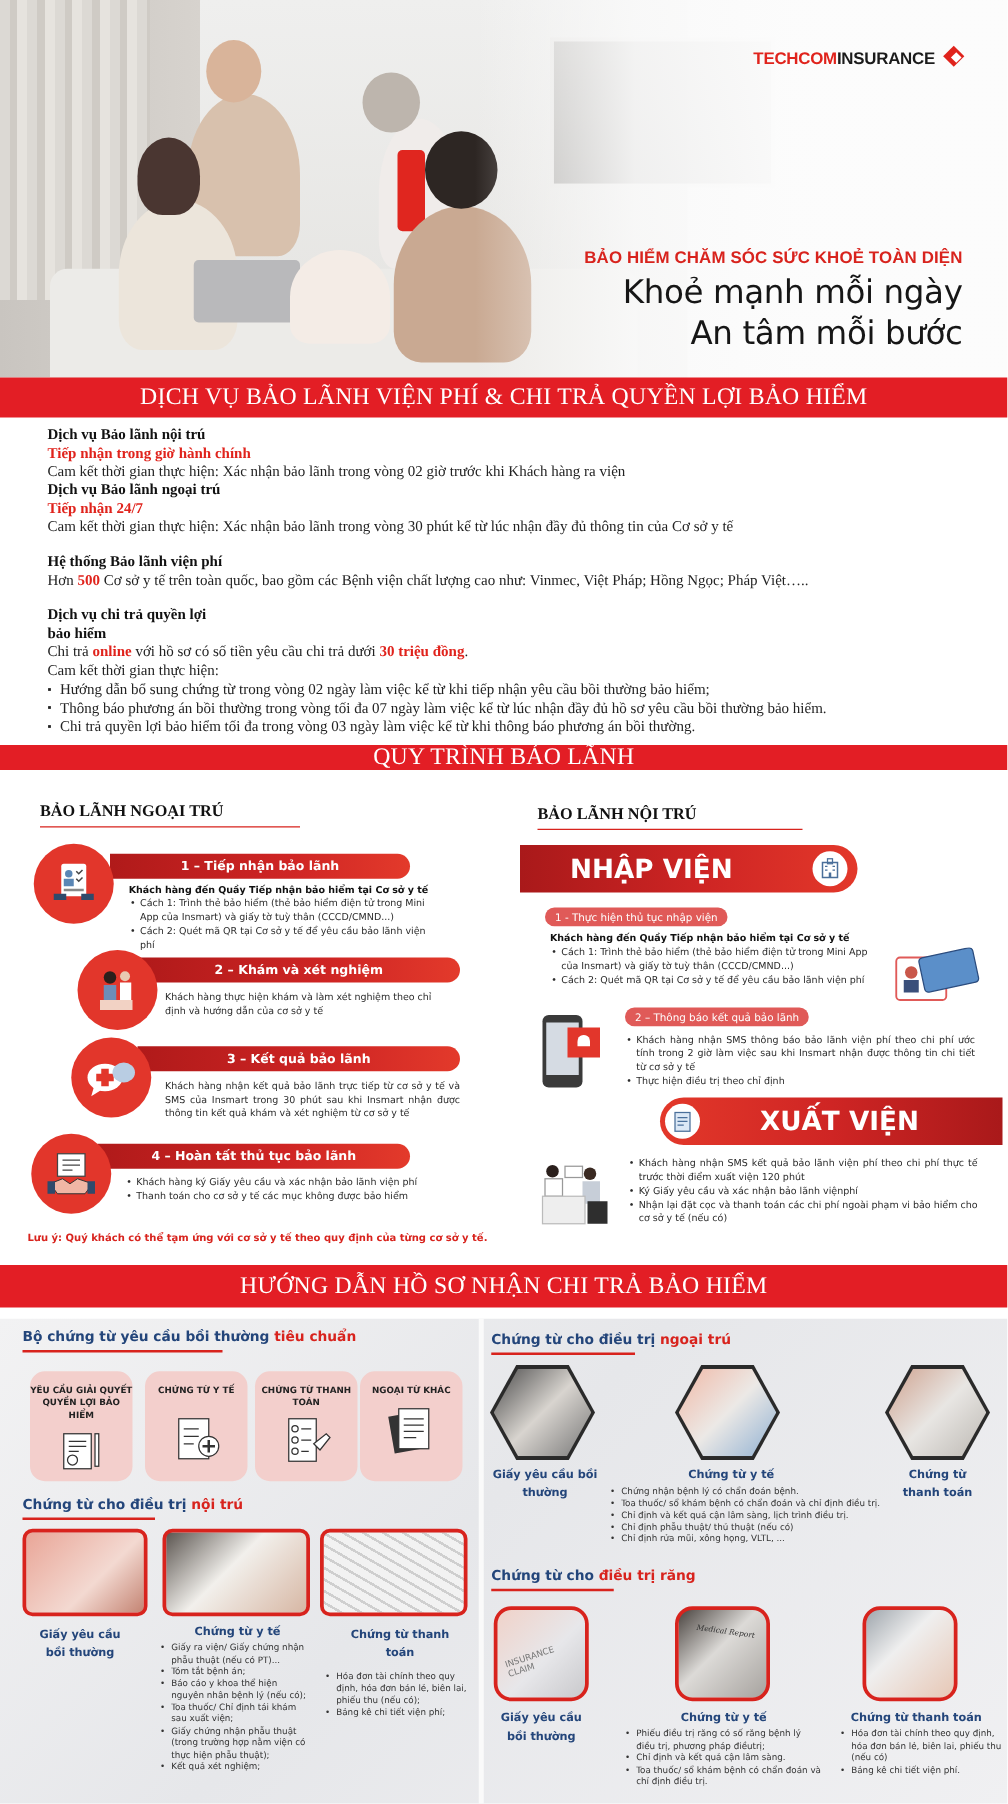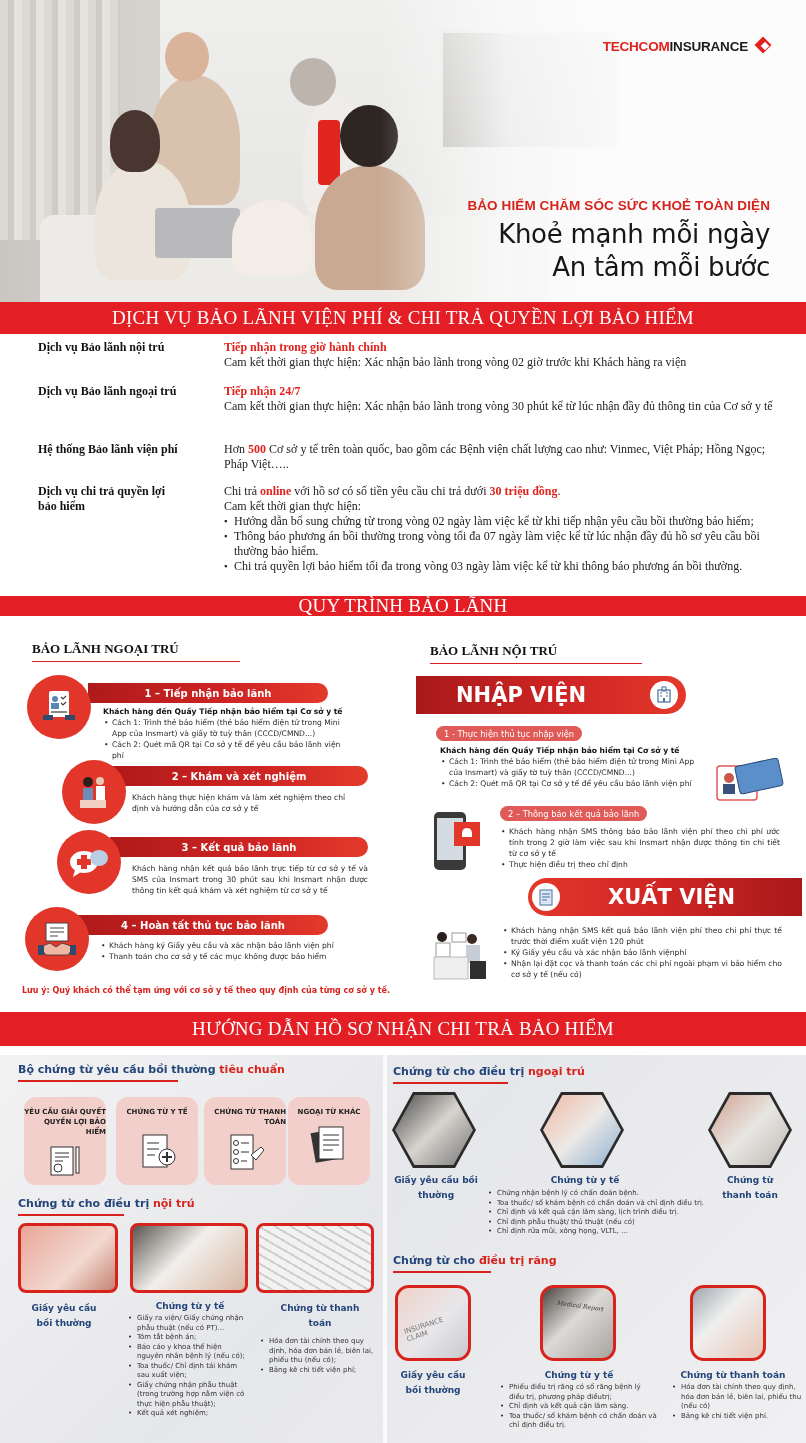--- a/index.html
+++ b/index.html
@@ -35,21 +35,21 @@
 
   .hero-text { position: absolute; right: 36px; top: 198px; text-align: right; margin-left: 28px; }
   .hero-kicker { color: #d8231d; font-family: "Liberation Sans", sans-serif; font-weight: bold; font-size: 13.5px; letter-spacing: .1px; }
   .hero-line { color: #161616; font-family: "DejaVu Sans", sans-serif; font-size: 26px; line-height: 33px; letter-spacing: -0.3px; }
 
   
   .bar { position: absolute; left: 0; width: 806px; background: #e31e25; color: #fff; text-align: center; font-family: "Liberation Serif", serif; font-size: 19px; letter-spacing: .2px; display: flex; align-items: center; justify-content: center; }
 
   
   .svc { position: absolute; left: 38px; width: 750px; font-family: "Liberation Serif", serif; font-size: 12px; line-height: 15px; }
-  .svc-row { position: absolute; left: 0; width: 750px; display: flex; }
+  .svc-row { position: absolute; left: 0; width: 750px; display: flex; flex-direction: column; }
   .svc-label { width: 186px; font-weight: bold; color: #111; }
   .svc-body { flex: 1; color: #222; }
   .svc-hl { color: #e0231c; font-weight: bold; }
   .svc-bul { list-style: none; padding-left: 0; }
   .svc-bul li { position: relative; padding-left: 10px; }
   .svc-bul li::before { content: "▪"; position: absolute; left: 0; top: 0; font-size: 9px; }
 
   
   .sub-h { position: absolute; font-family: "Liberation Serif", serif; font-weight: bold; font-size: 13px; color: #111; padding-bottom: 4px; border-bottom: 1.5px solid #d8231d; }
   .step-circle { position: absolute; width: 64px; height: 64px; border-radius: 50%; background: #e2362b; display: flex; align-items: center; justify-content: center; }
@@ -64,21 +64,21 @@
   .big-banner { position: absolute; height: 38px; color: #fff; font-family: "DejaVu Sans", sans-serif; font-weight: bold; font-size: 21px; display: flex; align-items: center; }
   .mini-pill { position: absolute; height: 15px; border-radius: 9px; background: #e05a58; color: #fff; font-family: "DejaVu Sans", sans-serif; font-size: 8.3px; display: flex; align-items: center; padding: 0 8px; }
 
   
   .claims { position: absolute; left: 0; top: 1055px; width: 806px; height: 388px; background: linear-gradient(135deg,#f2f2f3 0%,#e6e7ea 45%,#f0f0f2 100%); }
   .claims .divider { position: absolute; left: 383px; top: 0; width: 4px; height: 388px; background: #fafafa; }
   .c-head { position: absolute; font-family: "DejaVu Sans", sans-serif; font-weight: bold; font-size: 11px; color: #23457a; }
   .c-head .red { color: #d8231d; }
   .c-head::after { content: ""; position: absolute; left: 0; bottom: -6px; width: 60%; height: 2px; background: #d8231d; }
   .tile { position: absolute; width: 82px; height: 88px; border-radius: 12px; background: #f3cfcc; display: flex; flex-direction: column; align-items: center; padding-top: 10px; }
-  .tile-label { font-family: "DejaVu Sans", sans-serif; font-weight: bold; font-size: 7px; line-height: 10px; color: #222; text-align: right; }
+  .tile-label { font-family: "DejaVu Sans", sans-serif; font-weight: bold; font-size: 7px; line-height: 10px; color: #222; text-align: center; }
   .tile-icon { margin-top: 6px; }
   .photo { position: absolute; border: 3px solid #d8231d; border-radius: 8px; overflow: hidden; }
   .hex { position: absolute; width: 84px; height: 76px; clip-path: polygon(25% 0,75% 0,100% 50%,75% 100%,25% 100%,0 50%); background: #2a2a2a; }
   .hex-inner { position: absolute; left: 3px; top: 3px; right: 3px; bottom: 3px; clip-path: polygon(25% 0,75% 0,100% 50%,75% 100%,25% 100%,0 50%); }
   .doc-title { position: absolute; font-family: "DejaVu Sans", sans-serif; font-weight: bold; font-size: 9px; line-height: 15px; color: #23457a; text-align: center; }
   .doc-list { position: absolute; font-family: "DejaVu Sans", sans-serif; font-size: 7px; line-height: 9.5px; color: #333; list-style: none; }
   .doc-list li { position: relative; padding-left: 9px; }
   .doc-list li::before { content: "•"; position: absolute; left: 0; }
 </style>
 </head>

